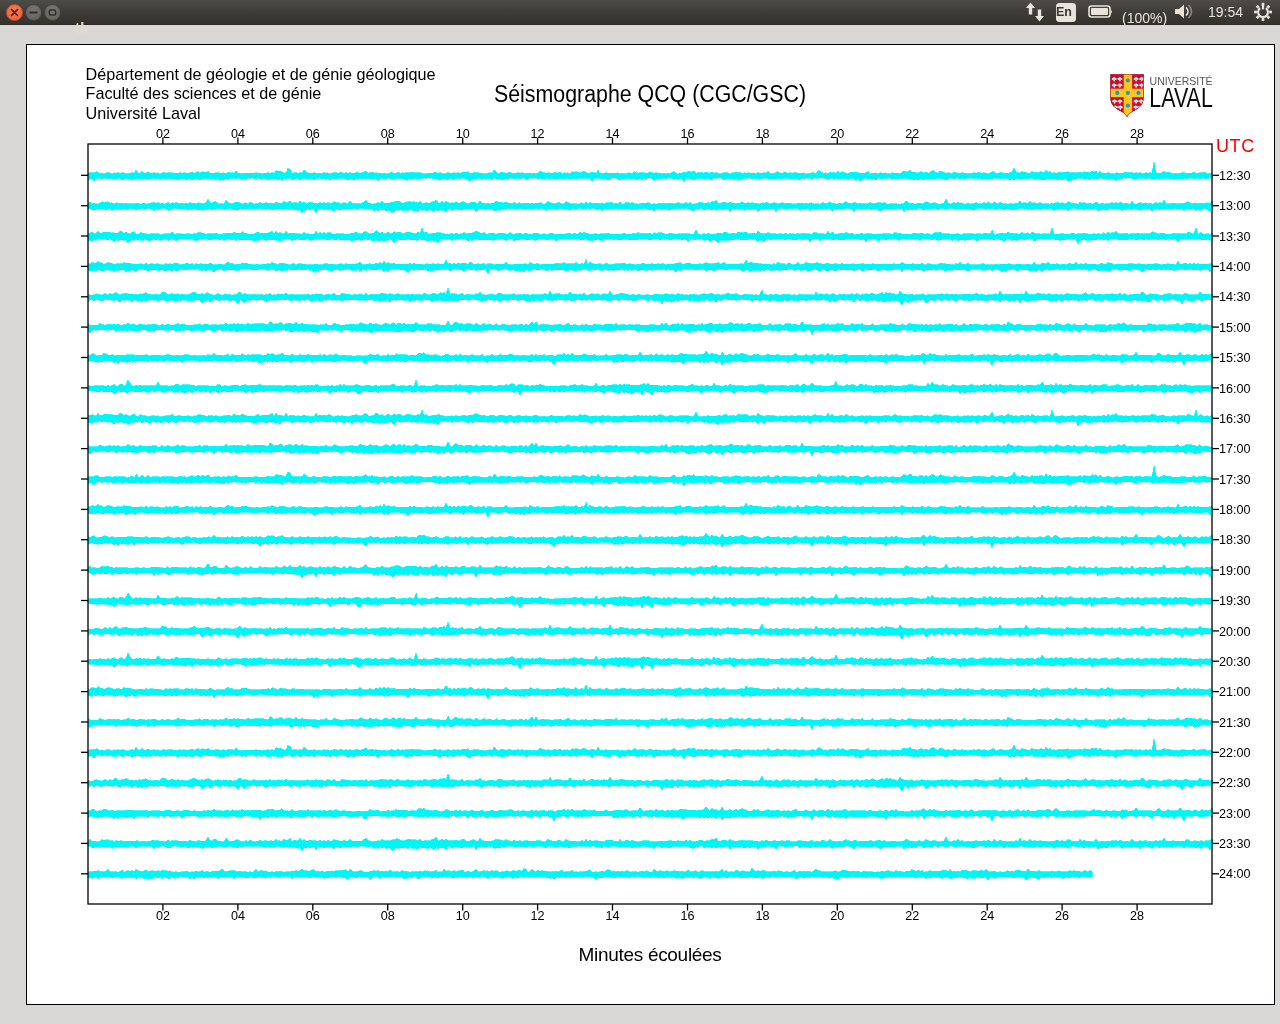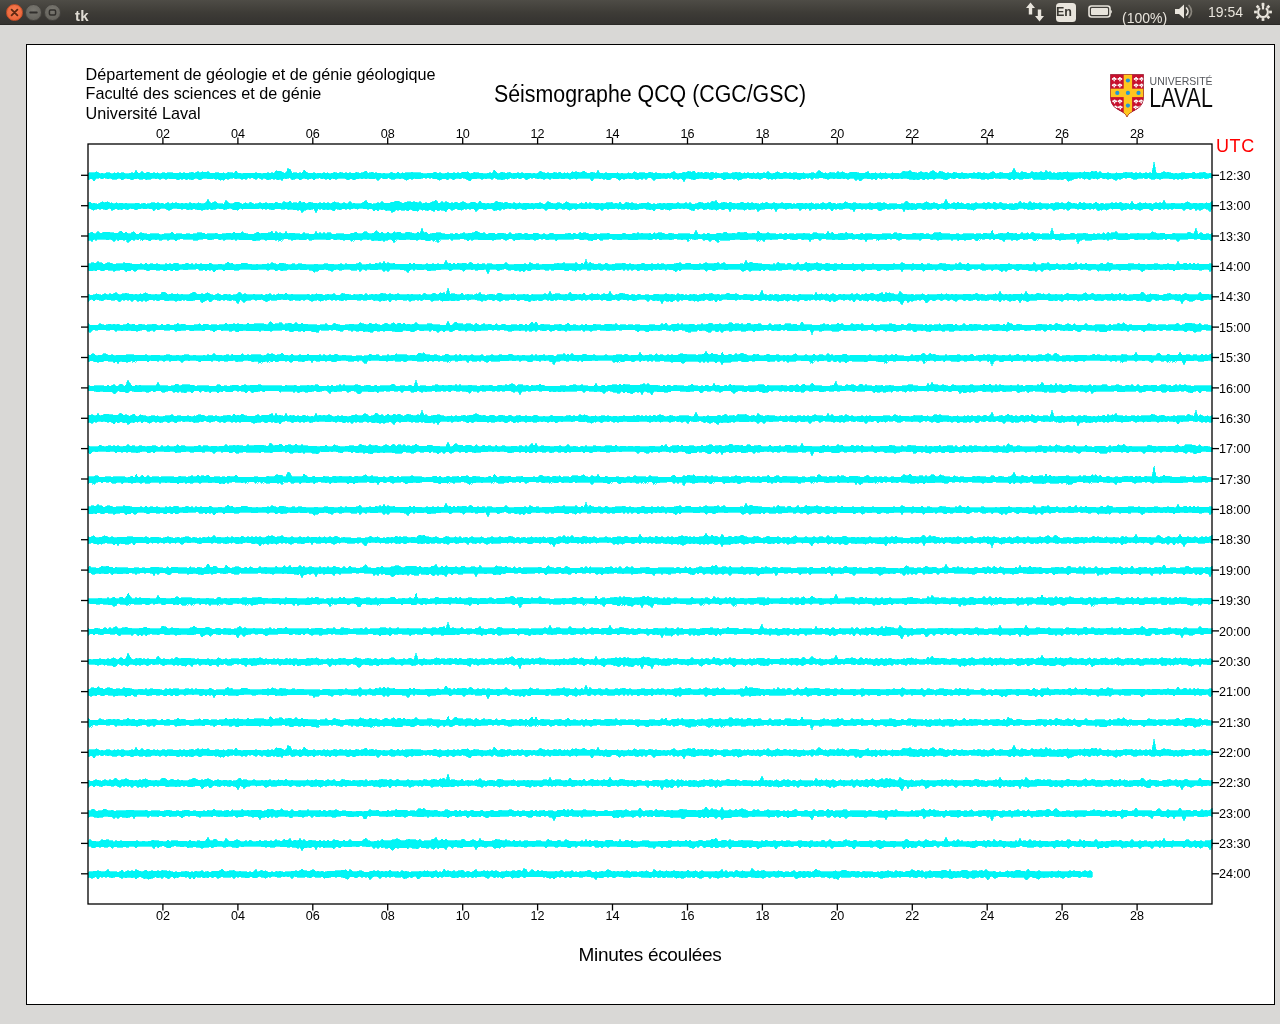--- a/index.html
+++ b/index.html
@@ -2,21 +2,21 @@
 <html><head><meta charset="utf-8"><title>tk</title>
 <style>
 html,body{margin:0;padding:0;}
 body{width:1280px;height:1024px;overflow:hidden;font-family:"Liberation Sans",sans-serif;background:#d9d8d6;position:relative;}
 #titlebar{position:absolute;left:0;top:0;width:1280px;height:24px;background:linear-gradient(#4e4c46,#3d3b36 55%,#343230);border-bottom:1px solid #2a2926;}
 .btn{position:absolute;top:3.6px;width:15px;height:15px;border-radius:50%;}
 #btn-close{left:6px;background:radial-gradient(circle at 50% 40%,#f57e52,#e95e33);border:1px solid #c64f28;}
 #btn-min{left:25px;background:radial-gradient(circle at 50% 35%,#7a7871,#5f5d57);border:1px solid #45433f;}
 #btn-max{left:44px;background:radial-gradient(circle at 50% 35%,#7a7871,#5f5d57);border:1px solid #45433f;}
 .glyph{position:absolute;left:0;top:0;width:15px;height:15px;}
-#wtitle{position:absolute;left:75px;top:7px;color:#dfdbd3;font-size:15px;font-weight:bold;letter-spacing:0.3px;}
+#wtitle{position:absolute;left:75px;top:19px;color:#dfdbd3;font-size:15px;font-weight:bold;letter-spacing:0.3px;}
 .tray{position:absolute;top:0;height:24px;color:#e8e4dc;font-size:14px;}
 #page{position:absolute;left:26px;top:44px;width:1247px;height:959px;background:#fff;border:1px solid #000;}
 svg text{font-family:"Liberation Sans",sans-serif;}
 </style></head>
 <body>
 <div id="page"></div>
 <svg width="1280" height="1024" viewBox="0 0 1280 1024" style="position:absolute;left:0;top:0">
 <defs>
       <path id="tr0" d="M88 -2.5l2 -0.5h2h2l2 -1l2 0.5l2 1.5l2 -0.5l2 0.5l2 -1h2h2l2 1l2 -1l2 0.5l2 -0.5l2 0.5l2 -0.5h2l2 1h2l2 -0.5l2 -1l2 1.5l2 -4l2 3.5h2l2 -2l2 2h2l2 -1.5l2 1.5h2l2 -0.5l2 0.5l2 -0.5l2 1l2 -1h2l2 0.5l2 -0.5h2h2l2 0.5h2h2l2 -1l2 1l2 -0.5l2 0.5h2l2 -0.5l2 -1l2 1.5l2 -0.5l2 -1.5l2 2l2 -1.5l2 0.5h2l2 -1l2 2h2h2l2 -0.5h2l2 0.5h2l2 -0.5l2 1l2 -1.5l2 0.5h2l2 0.5l2 -2.5l2 2.5h2l2 0.5l2 -0.5h2h2h2h2h2l2 -0.5l2 0.5h2l2 0.5l2 -0.5h2l2 -1l2 1l2 -0.5l2 0.5l2 -2.5l2 0.5h2l2 0.5l2 1.5l2 -0.5l2 -4.5l2 1l2 4l2 -0.5h2l2 0.5l2 -0.5l2 0.5l2 -3.5l2 2l2 1.5h2h2l2 -1l2 1.5l2 -0.5h2l2 0.5l2 -1.5l2 1l2 -0.5l2 1l2 -0.5l2 -1l2 0.5l2 0.5l2 -1l2 0.5l2 0.5l2 -0.5l2 0.5l2 -1l2 1h2l2 -1l2 0.5l2 0.5l2 -0.5l2 -1l2 -1l2 2.5l2 -0.5l2 -1l2 1.5l2 -0.5l2 0.5h2l2 0.5l2 -1l2 1h2l2 -1l2 -0.5l2 1l2 0.5l2 -2l2 2l2 -1l2 0.5l2 -0.5h2h2l2 -1l2 1h2h2h2l2 0.5l2 0.5h2l2 -0.5h2h2l2 -1h2l2 1.5l2 -1.5l2 1.5h2l2 -0.5l2 -1l2 1h2l2 -0.5l2 0.5l2 -1l2 1.5l2 -1.5h2h2l2 -0.5l2 2l2 -0.5l2 -1l2 0.5h2l2 0.5h2l2 0.5h2l2 -0.5l2 -1l2 1.5l2 -4l2 2l2 2l2 -1l2 -0.5l2 0.5l2 0.5l2 -0.5l2 -0.5l2 1.5l2 -0.5h2l2 -0.5l2 0.5l2 -1l2 1.5l2 -0.5h2h2l2 0.5l2 -1l2 1l2 -0.5l2 -2l2 0.5l2 1l2 0.5l2 -1l2 1h2l2 -1l2 0.5l2 0.5l2 -1.5l2 2l2 -1l2 0.5l2 -0.5l2 1l2 -2l2 0.5l2 -0.5l2 0.5l2 0.5l2 -1l2 -1l2 2l2 0.5h2l2 -1.5l2 1l2 0.5l2 -3l2 3h2l2 0.5l2 -1.5l2 1h2h2h2h2l2 -0.5l2 1l2 -0.5l2 0.5h2l2 -1l2 0.5l2 0.5l2 -2l2 0.5l2 1l2 -0.5h2h2l2 0.5h2l2 -1.5l2 1l2 0.5l2 -0.5l2 0.5h2l2 0.5l2 -0.5l2 0.5l2 -0.5l2 0.5l2 -1.5l2 -1l2 2l2 0.5l2 -0.5h2l2 -1.5l2 1l2 -1.5l2 0.5l2 0.5l2 -1.5l2 2.5l2 -1l2 0.5l2 -0.5l2 1l2 -1.5l2 1l2 0.5l2 -1.5l2 1.5l2 -0.5l2 0.5l2 0.5l2 -0.5l2 -0.5h2h2l2 1l2 -1h2l2 -1l2 1l2 -0.5l2 1.5l2 -1l2 0.5l2 -1l2 1h2l2 -0.5l2 1l2 -1.5l2 1h2l2 -0.5l2 0.5l2 -2l2 2l2 0.5l2 -0.5l2 -1l2 -0.5l2 1.5h2l2 -1h2l2 1l2 -0.5l2 0.5l2 -0.5h2l2 0.5h2h2l2 -0.5l2 1h2l2 -0.5l2 -0.5h2l2 1l2 -3h2l2 2l2 0.5l2 -0.5l2 1l2 -1.5l2 0.5h2l2 0.5l2 -2l2 2l2 -1.5l2 0.5l2 1l2 0.5l2 -1.5h2h2h2l2 0.5l2 0.5h2h2l2 -1l2 -1l2 2.5l2 -0.5h2l2 -0.5l2 1l2 -1l2 0.5h2l2 -0.5l2 1h2l2 -1l2 0.5h2h2l2 0.5l2 -1.5l2 -1.5l2 1h2l2 -1.5l2 2h2l2 0.5l2 0.5l2 -1.5h2l2 1.5l2 -1.5l2 1.5l2 -1l2 -1.5h2l2 2l2 0.5l2 -2.5l2 1l2 0.5l2 1l2 -0.5l2 0.5l2 0.5l2 -2l2 1l2 0.5h2l2 -0.5l2 0.5h2l2 0.5l2 -0.5h2l2 -1l2 1l2 -1l2 0.5l2 0.5l2 -0.5l2 0.5l2 0.5l2 -0.5l2 -1.5h2l2 2l2 -0.5l2 -1l2 0.5l2 0.5h2h2l2 -0.5l2 -1l2 -3.5l2 4l2 0.5l2 0.5l2 -2l2 1h2l2 1h2l2 -2l2 1.5l2 -0.5l2 0.5l2 -1h2l2 1.5l2 -3.5l2 3l2 -1.5l2 2l2 -1l2 1l2 -0.5l2 -0.5l2 0.5l2 -0.5h2l2 -0.5l2 1h2h2h2h2l2 -1l2 1.5l2 -1.5l2 0.5h2l2 0.5l2 -2l2 1.5l2 -1.5l2 2.5l2 -2l2 2h2h2l2 -1l2 1l2 0.5h2l2 -1l2 0.5h2h2l2 -0.5l2 -0.5l2 0.5h2l2 -0.5l2 1.5l2 -1.5l2 1l2 -1l2 1.5l2 -0.5l2 -1l2 1l2 -0.5l2 0.5l2 -11.5l2 10.5l2 1h2l2 -0.5l2 -1.5l2 1.5l2 -0.5l2 0.5l2 0.5l2 0.5l2 -0.5l2 0.5l2 -0.5l2 -0.5h2l2 0.5h2h2h2l2 -1.5l2 2l2 -0.5l2 -0.5h2l2 -0.5l2 0.5l2 1l2 -0.5l2 0.5v4.5l-2 -0.5l-2 0.5l-2 0.5l-2 -1l-2 0.5l-2 0.5l-2 -0.5h-2l-2 0.5l-2 -1h-2l-2 0.5l-2 0.5l-2 -0.5l-2 1l-2 -0.5l-2 0.5l-2 -0.5l-2 0.5l-2 -0.5h-2l-2 -0.5h-2h-2l-2 0.5l-2 0.5l-2 -0.5l-2 -0.5l-2 1h-2l-2 -1l-2 -0.5l-2 1l-2 -1l-2 0.5h-2h-2l-2 1h-2l-2 -1l-2 -0.5h-2l-2 0.5l-2 -0.5l-2 0.5l-2 1l-2 -1l-2 2.5l-2 -1.5l-2 -1l-2 0.5l-2 0.5l-2 -1l-2 0.5l-2 -1h-2l-2 1.5l-2 -1l-2 0.5l-2 -1l-2 2l-2 -1l-2 -0.5l-2 1l-2 -1.5l-2 0.5l-2 -0.5l-2 1h-2l-2 1.5h-2l-2 1l-2 -2.5h-2l-2 1l-2 -1l-2 1l-2 -0.5h-2h-2h-2l-2 -1l-2 1l-2 0.5h-2l-2 -0.5h-2h-2l-2 0.5l-2 -2l-2 0.5l-2 0.5h-2l-2 -0.5l-2 1h-2l-2 -1h-2l-2 2l-2 -2l-2 2l-2 -1.5l-2 -0.5h-2h-2l-2 0.5l-2 -0.5h-2l-2 -0.5l-2 1h-2l-2 0.5l-2 -1l-2 1h-2l-2 -1l-2 0.5l-2 -0.5h-2h-2l-2 -0.5l-2 0.5h-2l-2 0.5l-2 -1l-2 1l-2 -1h-2l-2 1l-2 -0.5l-2 -0.5l-2 1.5l-2 0.5l-2 -0.5l-2 -0.5l-2 -0.5h-2h-2l-2 1l-2 -0.5h-2l-2 0.5l-2 -1l-2 2l-2 -1.5h-2l-2 1l-2 -1l-2 1l-2 -0.5h-2l-2 -0.5l-2 -0.5h-2l-2 0.5l-2 -1l-2 1h-2l-2 -0.5l-2 1l-2 -1.5h-2l-2 1l-2 -1l-2 1.5l-2 -1l-2 -0.5l-2 2.5l-2 -2l-2 1l-2 -0.5h-2l-2 -0.5h-2l-2 1.5l-2 1.5l-2 -3l-2 2.5l-2 -2.5h-2h-2l-2 1l-2 -1l-2 0.5l-2 -0.5l-2 0.5h-2l-2 -1l-2 1l-2 -0.5h-2l-2 1l-2 -0.5l-2 -0.5l-2 -0.5h-2l-2 0.5h-2l-2 -0.5l-2 2l-2 -2l-2 0.5l-2 -0.5l-2 1l-2 -0.5l-2 1.5l-2 -0.5l-2 -1l-2 1l-2 -0.5h-2l-2 -0.5h-2h-2l-2 0.5h-2l-2 -1l-2 1.5l-2 -1l-2 1.5l-2 -1.5l-2 1l-2 -1.5h-2l-2 0.5l-2 1l-2 -1l-2 0.5l-2 -0.5l-2 0.5l-2 -0.5l-2 -0.5l-2 0.5h-2l-2 0.5l-2 1l-2 0.5l-2 -2l-2 1l-2 -1l-2 0.5h-2h-2l-2 1.5l-2 -2l-2 -0.5h-2l-2 0.5l-2 -0.5l-2 2h-2l-2 -2l-2 1h-2l-2 -0.5h-2l-2 0.5h-2l-2 1l-2 -0.5l-2 -0.5l-2 -0.5h-2l-2 3.5l-2 -3l-2 -0.5l-2 1.5l-2 -1.5l-2 1.5l-2 -2l-2 0.5l-2 -0.5l-2 1l-2 -0.5h-2l-2 0.5h-2h-2l-2 2l-2 -2.5l-2 -0.5h-2l-2 2l-2 -2l-2 2l-2 -1.5l-2 1.5l-2 -0.5l-2 -1l-2 0.5h-2l-2 -0.5l-2 0.5l-2 0.5l-2 -1l-2 2l-2 -1l-2 -1.5h-2h-2l-2 2h-2l-2 -1l-2 0.5l-2 -1l-2 0.5l-2 -0.5h-2h-2l-2 3l-2 -3h-2h-2h-2h-2h-2h-2l-2 1l-2 -1.5l-2 1l-2 0.5l-2 -1h-2l-2 0.5h-2l-2 -1l-2 1h-2h-2l-2 -1l-2 2l-2 -1.5h-2l-2 1l-2 -0.5l-2 -1l-2 1l-2 -0.5l-2 -0.5l-2 0.5l-2 -0.5l-2 1l-2 1l-2 -2h-2l-2 1.5l-2 -1.5l-2 0.5l-2 0.5l-2 -0.5l-2 -0.5l-2 1.5l-2 -1l-2 1l-2 0.5l-2 -0.5h-2l-2 -1l-2 -0.5l-2 2l-2 -1.5h-2l-2 0.5l-2 -0.5l-2 1l-2 -1h-2l-2 0.5h-2h-2l-2 2.5l-2 -1.5l-2 -1l-2 -0.5l-2 -0.5l-2 1l-2 -0.5h-2l-2 1.5l-2 -1l-2 -1l-2 2l-2 -1h-2h-2l-2 1.5l-2 -1l-2 -0.5h-2l-2 -1l-2 0.5l-2 -0.5l-2 0.5l-2 -0.5l-2 0.5l-2 0.5h-2h-2l-2 -0.5l-2 1l-2 -0.5l-2 0.5l-2 1l-2 -1.5l-2 -1l-2 1l-2 -0.5h-2l-2 1h-2l-2 -1l-2 -0.5l-2 1h-2l-2 -1l-2 0.5l-2 2.5l-2 -2.5l-2 0.5h-2h-2l-2 -1l-2 1l-2 -0.5l-2 0.5l-2 -0.5l-2 0.5h-2l-2 1.5l-2 -1.5h-2l-2 1.5l-2 -1.5l-2 -0.5h-2h-2h-2l-2 1l-2 -0.5l-2 -0.5l-2 2l-2 -2l-2 1l-2 -1l-2 0.5l-2 -1l-2 0.5h-2l-2 2l-2 -2l-2 0.5l-2 0.5l-2 -0.5l-2 -0.5l-2 0.5l-2 1.5l-2 -2h-2l-2 1l-2 0.5l-2 -2l-2 0.5l-2 0.5l-2 -1l-2 3l-2 -2l-2 1l-2 -1l-2 0.5l-2 -0.5l-2 0.5l-2 0.5l-2 -0.5l-2 -1.5l-2 2l-2 -1.5l-2 -0.5l-2 2l-2 -1.5l-2 -0.5l-2 0.5l-2 -0.5l-2 2l-2 -1.5l-2 1l-2 -1h-2l-2 0.5l-2 -1l-2 0.5h-2l-2 1.5l-2 -1.5l-2 2l-2 -1l-2 1l-2 -1.5l-2 0.5l-2 -1l-2 0.5h-2h-2l-2 -0.5h-2l-2 0.5l-2 1l-2 -1l-2 -0.5l-2 0.5l-2 1l-2 -0.5l-2 -0.5l-2 1l-2 -1.5l-2 1l-2 -0.5l-2 1.5l-2 -1.5h-2h-2h-2l-2 -0.5l-2 1l-2 -1h-2l-2 1.5l-2 -1.5l-2 0.5l-2 -0.5h-2l-2 1h-2l-2 0.5l-2 -1.5l-2 1h-2l-2 -1l-2 0.5h-2l-2 1l-2 -1h-2l-2 -0.5l-2 0.5l-2 1.5l-2 -2h-2l-2 1h-2h-2l-2 -1.5l-2 1l-2 -0.5l-2 -0.5l-2 1.5l-2 -1.5l-2 0.5h-2l-2 3l-2 -2.5h-2l-2 1.5Z"></path>
       <path id="tr1" d="M88 -3l2 -1.5l2 2l2 -0.5l2 0.5l2 0.5l2 -1l2 -1.5l2 1l2 -0.5l2 -0.5l2 1.5l2 -0.5l2 1.5l2 -1.5l2 1l2 -0.5h2l2 0.5l2 -0.5l2 0.5h2h2h2l2 -0.5h2l2 1l2 -0.5l2 -0.5l2 1l2 -0.5h2l2 -1h2l2 0.5l2 -0.5l2 1l2 -0.5l2 1l2 -0.5l2 -1.5l2 2l2 -1.5l2 0.5l2 -0.5l2 0.5l2 0.5l2 -0.5l2 0.5l2 -0.5l2 1l2 -2l2 1.5l2 -0.5l2 1l2 -1.5l2 0.5l2 0.5h2l2 -1l2 -3.5l2 3.5l2 0.5l2 -1.5h2l2 2h2h2l2 0.5l2 -4l2 2.5l2 1h2l2 -0.5l2 -1h2l2 1l2 1l2 -0.5l2 -1l2 1.5l2 -2l2 1l2 1l2 -0.5h2l2 -1.5l2 1.5l2 -0.5l2 -0.5l2 1l2 -0.5h2l2 0.5l2 -2l2 1.5h2l2 0.5l2 -2.5l2 1.5h2l2 -2l2 3l2 -1h2l2 0.5l2 -2.5l2 2.5l2 -1.5l2 2l2 -0.5l2 -1l2 0.5l2 0.5h2l2 0.5l2 -1.5l2 1.5l2 -1l2 1l2 -1.5l2 1.5l2 -0.5l2 -1.5l2 1h2l2 1h2l2 -1.5l2 1.5h2l2 -2.5l2 2.5l2 -0.5l2 0.5h2h2l2 -0.5l2 -1.5l2 -1.5l2 3h2l2 1l2 -0.5h2l2 -1l2 1l2 -2.5l2 2h2h2h2l2 -1h2l2 -1h2l2 1l2 1h2l2 -1l2 -0.5h2l2 0.5l2 -0.5l2 0.5l2 1l2 -2l2 2.5l2 -0.5l2 -0.5l2 0.5h2l2 -1.5h2l2 -2l2 3.5h2l2 -2l2 2l2 -2l2 1.5l2 0.5l2 -0.5l2 0.5l2 -1l2 1h2l2 -1.5h2l2 1.5l2 0.5l2 -0.5l2 -1h2l2 1l2 0.5l2 -3l2 2.5h2l2 0.5l2 -0.5l2 0.5l2 -0.5h2l2 -2l2 1h2l2 0.5l2 0.5l2 -1.5l2 1.5h2l2 1l2 -2l2 1.5h2l2 -1l2 1.5l2 -1h2h2l2 0.5l2 -0.5l2 0.5l2 -0.5h2l2 -0.5l2 1l2 0.5l2 -0.5l2 -2.5l2 1.5l2 0.5l2 0.5h2l2 -1h2l2 1.5l2 -0.5l2 -2l2 1l2 1h2h2h2l2 0.5l2 -0.5l2 -1l2 1.5l2 -2.5l2 2.5l2 -2l2 1.5l2 -0.5h2h2l2 0.5l2 -0.5l2 1l2 -1.5h2h2l2 -0.5l2 2l2 -1l2 1l2 -2.5l2 2.5h2l2 -2l2 0.5l2 1l2 -1.5l2 1.5h2l2 0.5l2 -0.5l2 -0.5h2h2l2 -0.5l2 1l2 0.5l2 -0.5l2 0.5l2 -0.5l2 -0.5l2 0.5l2 -0.5l2 0.5l2 -0.5h2h2l2 0.5h2l2 -1l2 1h2h2l2 -1.5l2 2l2 -2l2 2h2l2 -0.5l2 -0.5l2 -1l2 0.5l2 1l2 -0.5l2 -0.5l2 0.5l2 -2l2 1l2 -2l2 3l2 0.5l2 -1l2 -0.5l2 0.5l2 1l2 -2l2 1.5h2l2 0.5l2 -0.5h2l2 -1l2 1h2l2 -0.5l2 0.5l2 -0.5l2 1l2 -0.5l2 0.5l2 0.5l2 -1.5l2 1l2 -1.5l2 1l2 0.5h2l2 -1l2 0.5l2 0.5h2l2 -1l2 1l2 -0.5h2h2l2 1l2 -0.5l2 0.5l2 -1h2h2l2 0.5l2 -0.5l2 1l2 -1l2 -0.5l2 1.5l2 -0.5h2l2 0.5l2 -1.5h2l2 1.5l2 -1l2 -1.5l2 2l2 -0.5l2 1l2 -0.5l2 -0.5l2 1l2 -1.5l2 -1l2 1.5h2l2 0.5l2 -1h2l2 1.5l2 -1l2 0.5h2h2h2l2 -1l2 0.5l2 1l2 -1l2 -0.5h2l2 1l2 -1l2 1l2 0.5l2 -0.5h2h2h2l2 0.5h2l2 -0.5h2l2 -2.5l2 1l2 1.5l2 -0.5l2 0.5l2 0.5l2 -1h2l2 1l2 -1l2 -1.5l2 1l2 1l2 -0.5l2 -0.5l2 0.5l2 1h2l2 -0.5l2 -0.5l2 -4l2 4l2 1l2 -0.5l2 -1l2 1l2 -2l2 2l2 -1l2 1.5h2l2 -1l2 1l2 -0.5h2l2 -1l2 1h2h2l2 -1l2 1l2 -1.5l2 1l2 1l2 -2.5l2 1.5l2 1l2 -2l2 1l2 0.5h2l2 0.5l2 -0.5h2l2 0.5l2 -1.5l2 1.5l2 -3.5l2 3l2 -1l2 0.5l2 0.5l2 -2.5l2 2.5l2 -1l2 0.5l2 0.5l2 -1l2 1h2h2h2l2 0.5l2 -1l2 0.5l2 -1h2l2 1l2 -1l2 1h2l2 -2l2 0.5l2 1.5l2 -0.5l2 0.5l2 0.5l2 -2.5l2 2l2 -1.5l2 1.5h2l2 -0.5l2 1l2 -0.5l2 -2l2 2l2 0.5l2 -1l2 1l2 -0.5h2h2l2 -1l2 0.5l2 -0.5l2 1l2 -1.5l2 1l2 1l2 -1l2 0.5l2 0.5l2 -3l2 3h2l2 -0.5l2 -1l2 1l2 -0.5l2 -0.5l2 1.5l2 -1l2 1l2 -0.5l2 -1l2 1l2 -1l2 1l2 -3.5l2 3.5h2h2l2 -0.5h2l2 0.5h2h2l2 -0.5l2 0.5l2 -1.5l2 -0.5l2 1.5l2 1l2 -1h2l2 0.5l2 -0.5h2l2 1l2 -1.5l2 0.5h2l2 -2v7.5l-2 3.5l-2 -3h-2l-2 -1l-2 1.5l-2 1l-2 -2l-2 2l-2 -2.5l-2 1l-2 0.5l-2 -1h-2l-2 2l-2 -2h-2h-2h-2l-2 -0.5l-2 1.5l-2 -1l-2 0.5l-2 -0.5l-2 1l-2 -1.5l-2 2l-2 -1.5h-2h-2l-2 2.5l-2 -2l-2 -0.5h-2h-2l-2 0.5l-2 1.5l-2 -1.5h-2l-2 -0.5l-2 1l-2 -0.5l-2 -0.5l-2 1l-2 -0.5l-2 1.5l-2 -2h-2h-2h-2l-2 0.5l-2 -1l-2 1.5l-2 0.5l-2 -1.5l-2 1.5l-2 -0.5l-2 1.5l-2 -3l-2 1l-2 -0.5l-2 0.5l-2 -0.5h-2l-2 1.5l-2 -1.5h-2l-2 0.5l-2 -0.5l-2 -0.5h-2l-2 1l-2 1.5l-2 -2l-2 0.5l-2 -0.5h-2l-2 0.5h-2l-2 1.5l-2 -2l-2 -0.5l-2 1h-2l-2 -1l-2 1l-2 0.5l-2 -1h-2l-2 0.5l-2 0.5l-2 -0.5l-2 0.5l-2 -1l-2 0.5l-2 -1h-2l-2 1h-2l-2 0.5h-2l-2 -0.5l-2 -0.5h-2l-2 1.5l-2 -1.5l-2 -0.5l-2 0.5l-2 0.5h-2l-2 -1l-2 1l-2 -1l-2 1.5l-2 -1l-2 -0.5h-2h-2l-2 1l-2 1l-2 -0.5l-2 -0.5h-2l-2 -0.5h-2h-2h-2h-2l-2 0.5l-2 -0.5l-2 -0.5h-2l-2 0.5l-2 0.5l-2 -0.5l-2 -0.5h-2l-2 2l-2 -2h-2l-2 1h-2h-2l-2 -0.5l-2 1.5l-2 -1.5l-2 -0.5h-2l-2 2l-2 -1l-2 1l-2 -1.5l-2 1.5l-2 -1.5l-2 3l-2 -3h-2l-2 -0.5l-2 0.5l-2 1l-2 -1l-2 0.5h-2l-2 -0.5l-2 0.5l-2 1l-2 1l-2 -1.5l-2 -1h-2l-2 1l-2 -0.5l-2 -0.5l-2 0.5l-2 -0.5l-2 0.5l-2 -0.5h-2h-2l-2 3l-2 -2.5h-2l-2 -1h-2l-2 0.5l-2 0.5h-2l-2 -0.5l-2 0.5l-2 -0.5l-2 2.5l-2 -2.5l-2 -0.5l-2 1.5l-2 -1l-2 0.5l-2 -0.5h-2l-2 0.5l-2 -0.5h-2l-2 2l-2 -2.5l-2 1l-2 -0.5h-2l-2 2l-2 -2.5h-2h-2l-2 1l-2 -1l-2 0.5l-2 0.5l-2 -0.5l-2 -0.5h-2l-2 0.5l-2 3l-2 -3.5l-2 1l-2 -0.5h-2h-2l-2 0.5h-2l-2 0.5l-2 2l-2 -3l-2 0.5h-2l-2 1l-2 -1.5l-2 1l-2 0.5l-2 -1h-2h-2l-2 -0.5l-2 0.5l-2 -0.5l-2 3l-2 -3h-2l-2 1h-2l-2 -1l-2 1l-2 0.5l-2 -1.5l-2 1.5l-2 -1l-2 -0.5l-2 0.5l-2 1l-2 -2h-2l-2 1.5l-2 -1.5l-2 2.5l-2 -0.5l-2 -0.5l-2 -1l-2 -0.5l-2 0.5l-2 -0.5l-2 1l-2 -1l-2 0.5h-2h-2l-2 1.5l-2 -0.5l-2 -0.5l-2 -0.5l-2 1.5l-2 -1.5h-2h-2l-2 2.5l-2 -2l-2 0.5l-2 -0.5h-2l-2 -1l-2 0.5h-2l-2 0.5l-2 0.5l-2 -0.5l-2 1l-2 -1.5l-2 0.5l-2 -0.5l-2 0.5h-2l-2 -0.5l-2 0.5l-2 -1l-2 0.5h-2h-2l-2 1l-2 -1h-2l-2 2l-2 -2l-2 1h-2l-2 -1.5h-2l-2 1l-2 -1l-2 0.5h-2h-2l-2 -0.5h-2l-2 1.5l-2 -1.5l-2 0.5l-2 1.5l-2 -0.5l-2 -1l-2 0.5h-2l-2 -1l-2 1l-2 0.5l-2 -1h-2h-2h-2l-2 2l-2 -2l-2 -0.5l-2 0.5h-2l-2 -0.5l-2 1l-2 -0.5h-2h-2l-2 1l-2 -0.5h-2l-2 -1l-2 0.5l-2 0.5l-2 -0.5l-2 -0.5l-2 0.5l-2 -0.5l-2 0.5l-2 1l-2 -1l-2 2l-2 -1l-2 0.5l-2 0.5l-2 -2h-2h-2l-2 1l-2 -0.5l-2 -0.5h-2l-2 0.5l-2 3l-2 -3.5h-2l-2 0.5l-2 -0.5l-2 0.5l-2 -0.5l-2 1.5l-2 -0.5h-2l-2 -1l-2 0.5l-2 1.5l-2 -2h-2l-2 3.5l-2 -2h-2l-2 -0.5l-2 1.5l-2 -2l-2 2.5l-2 -1l-2 -1.5l-2 1.5l-2 -0.5l-2 -0.5l-2 0.5l-2 -1.5l-2 2.5l-2 -0.5h-2l-2 -0.5l-2 -1l-2 2l-2 -1.5l-2 0.5h-2l-2 -0.5l-2 1l-2 -1l-2 2l-2 1l-2 -2.5h-2l-2 0.5l-2 -1.5l-2 1l-2 -1.5l-2 2.5l-2 -2l-2 2l-2 -2.5h-2l-2 0.5l-2 -0.5h-2l-2 -0.5h-2l-2 1l-2 -0.5l-2 -0.5l-2 0.5l-2 0.5l-2 -0.5l-2 0.5l-2 -0.5h-2l-2 1.5l-2 -1l-2 -0.5l-2 2.5l-2 -1.5l-2 -0.5l-2 0.5l-2 -0.5l-2 1l-2 -1.5l-2 1l-2 -1l-2 4l-2 -4l-2 0.5l-2 1l-2 -1l-2 1h-2l-2 3l-2 -4l-2 1.5l-2 -1h-2l-2 -0.5h-2l-2 0.5l-2 -1l-2 0.5h-2l-2 -0.5h-2h-2l-2 1h-2l-2 -0.5l-2 -0.5l-2 1l-2 -1l-2 0.5l-2 -1l-2 0.5h-2h-2h-2h-2h-2h-2h-2l-2 0.5l-2 -1l-2 2l-2 -0.5h-2l-2 -0.5l-2 -1l-2 0.5l-2 0.5l-2 0.5l-2 -1h-2l-2 -0.5l-2 1h-2l-2 1l-2 -1.5l-2 1l-2 -0.5l-2 0.5l-2 1l-2 -1h-2l-2 -0.5l-2 -0.5l-2 1l-2 -0.5l-2 1l-2 -1.5h-2l-2 0.5l-2 -0.5h-2l-2 -0.5h-2l-2 0.5l-2 1.5h-2l-2 -1l-2 -1h-2l-2 0.5l-2 1.5l-2 -2l-2 3l-2 -2.5h-2l-2 -0.5l-2 0.5h-2l-2 -0.5l-2 0.5h-2l-2 1.5l-2 -1.5h-2l-2 -0.5l-2 1.5l-2 -0.5l-2 -0.5l-2 1l-2 -0.5l-2 0.5l-2 -1l-2 0.5l-2 1.5l-2 -2.5l-2 1l-2 0.5l-2 -0.5l-2 -0.5l-2 1l-2 -1l-2 0.5l-2 1l-2 -0.5l-2 -1.5l-2 0.5Z"></path>

